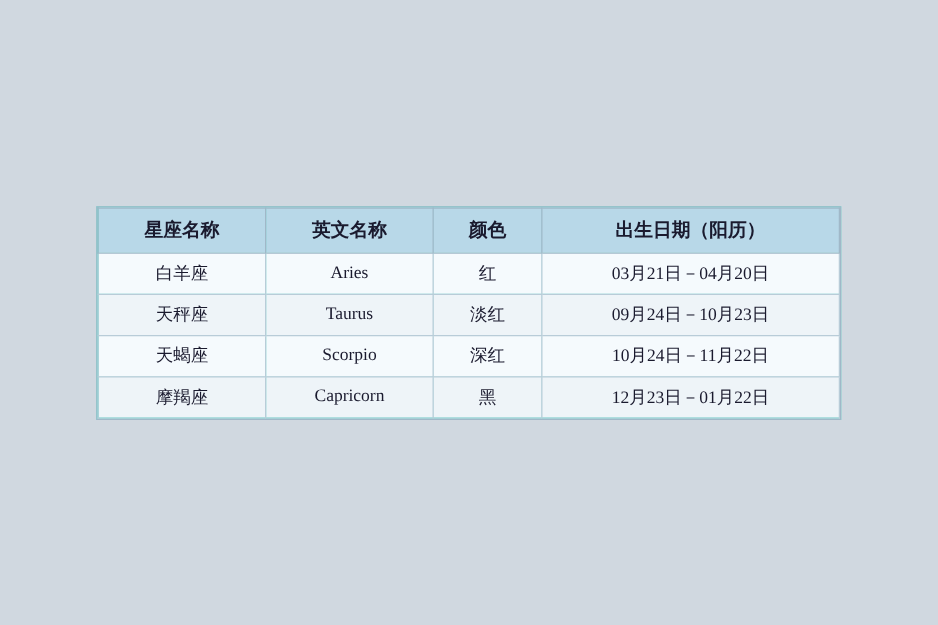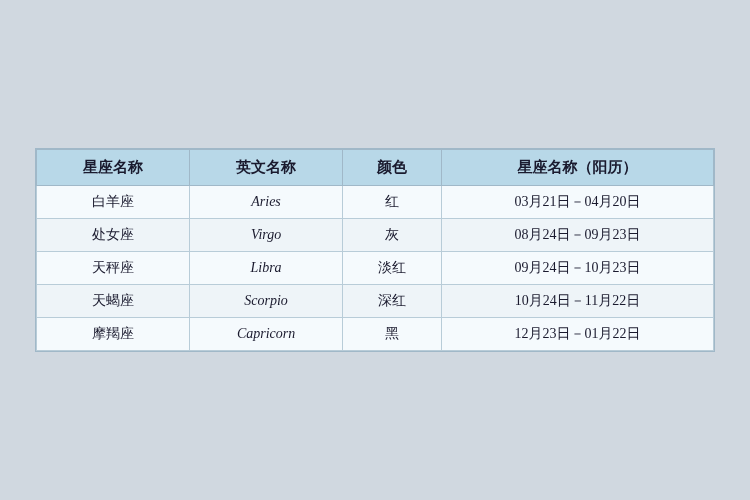--- a/index.html
+++ b/index.html
@@ -14,21 +14,21 @@
       background-color: #d0d8e0;
       display: flex;
       align-items: center;
       justify-content: center;
       font-family: "SimSun", "宋体", serif;
     }
 
     .table-container {
       background-color: #5eead4;
       border: 1px solid #a0b8c8;
-      width: 680px;
+      width: 596px;
     }
 
     table {
       width: 100%;
       border-collapse: collapse;
     }
 
     thead tr {
       background-color: #b8d8e8;
     }
@@ -57,52 +57,45 @@
       font-size: 14px;
       color: #1a1a2e;
     }
 
     tbody td:first-child {
       font-size: 14px;
       text-align: center;
     }
 
     tbody td:nth-child(2) {
-      font-style: italic;
     }
   </style>
 </head>
 <body>
 
 <div class="table-container">
   <table>
     <thead>
       <tr>
         <th>星座名称</th>
         <th>英文名称</th>
         <th>颜色</th>
-        <th>星座名称（阳历）</th>
+        <th>出生日期（阳历）</th>
       </tr>
     </thead>
     <tbody id="table-body">
     <tr>
           <td>白羊座</td>
           <td>Aries</td>
           <td>红</td>
           <td>03月21日－04月20日</td>
         </tr>
         <tr>
-          <td>处女座</td>
-          <td>Virgo</td>
-          <td>灰</td>
-          <td>08月24日－09月23日</td>
-        </tr>
-        <tr>
           <td>天秤座</td>
-          <td>Libra</td>
+          <td>Taurus</td>
           <td>淡红</td>
           <td>09月24日－10月23日</td>
         </tr>
         <tr>
           <td>天蝎座</td>
           <td>Scorpio</td>
           <td>深红</td>
           <td>10月24日－11月22日</td>
         </tr>
         <tr>

